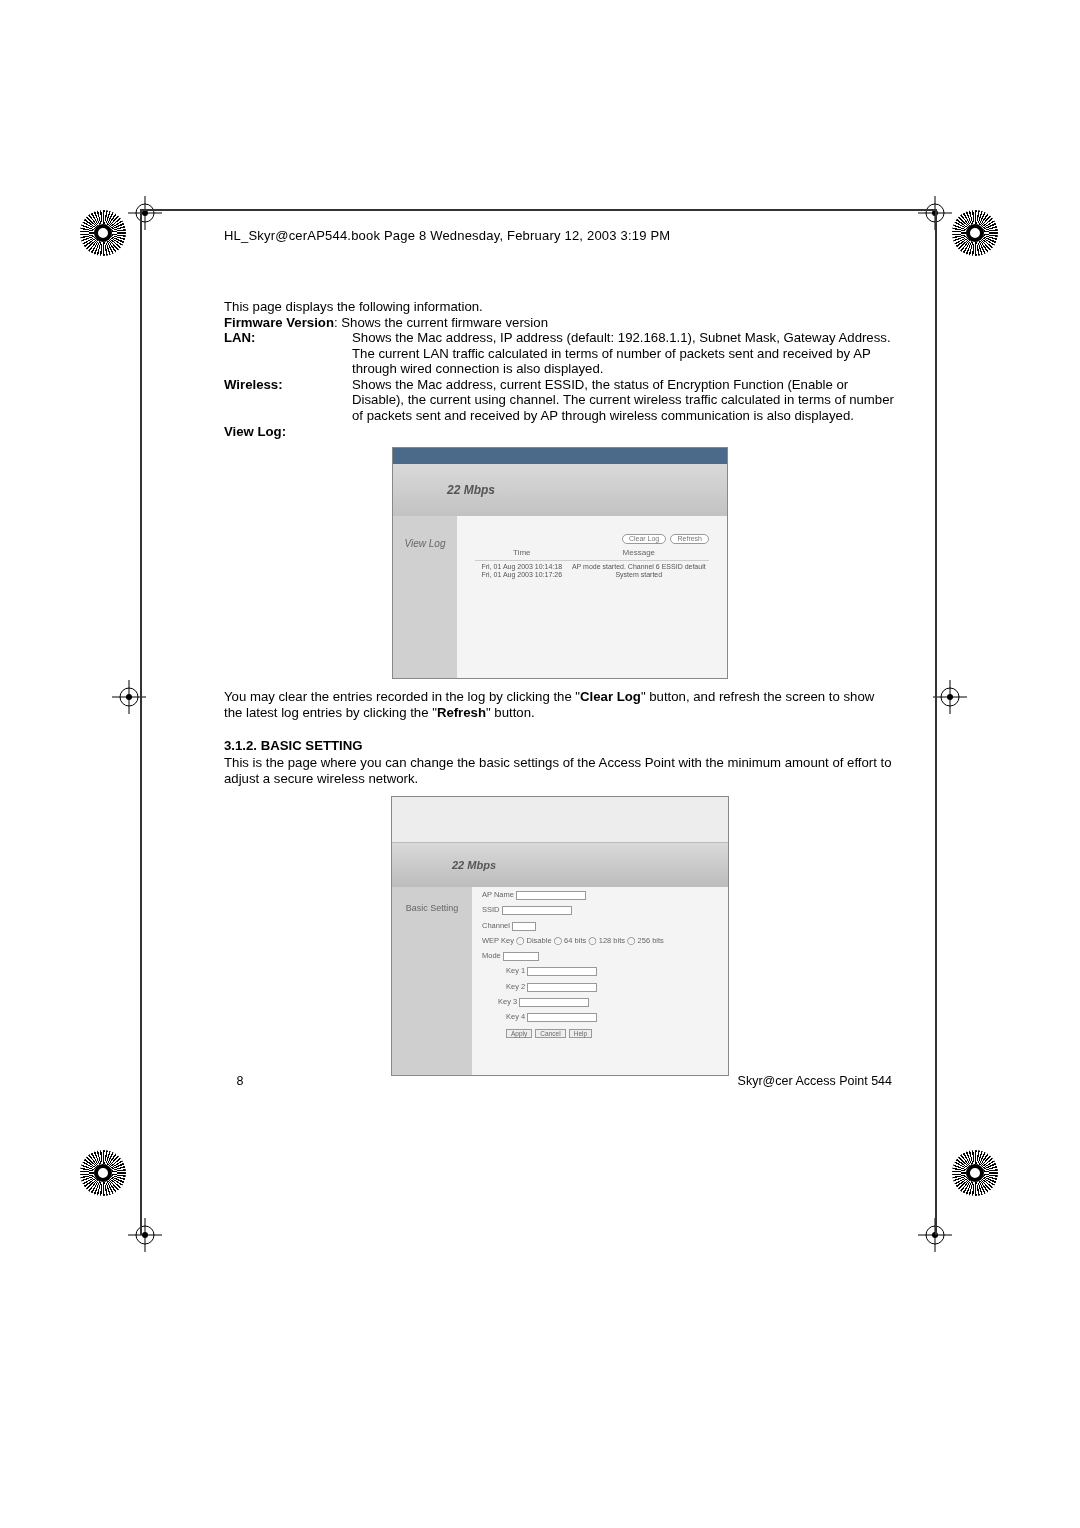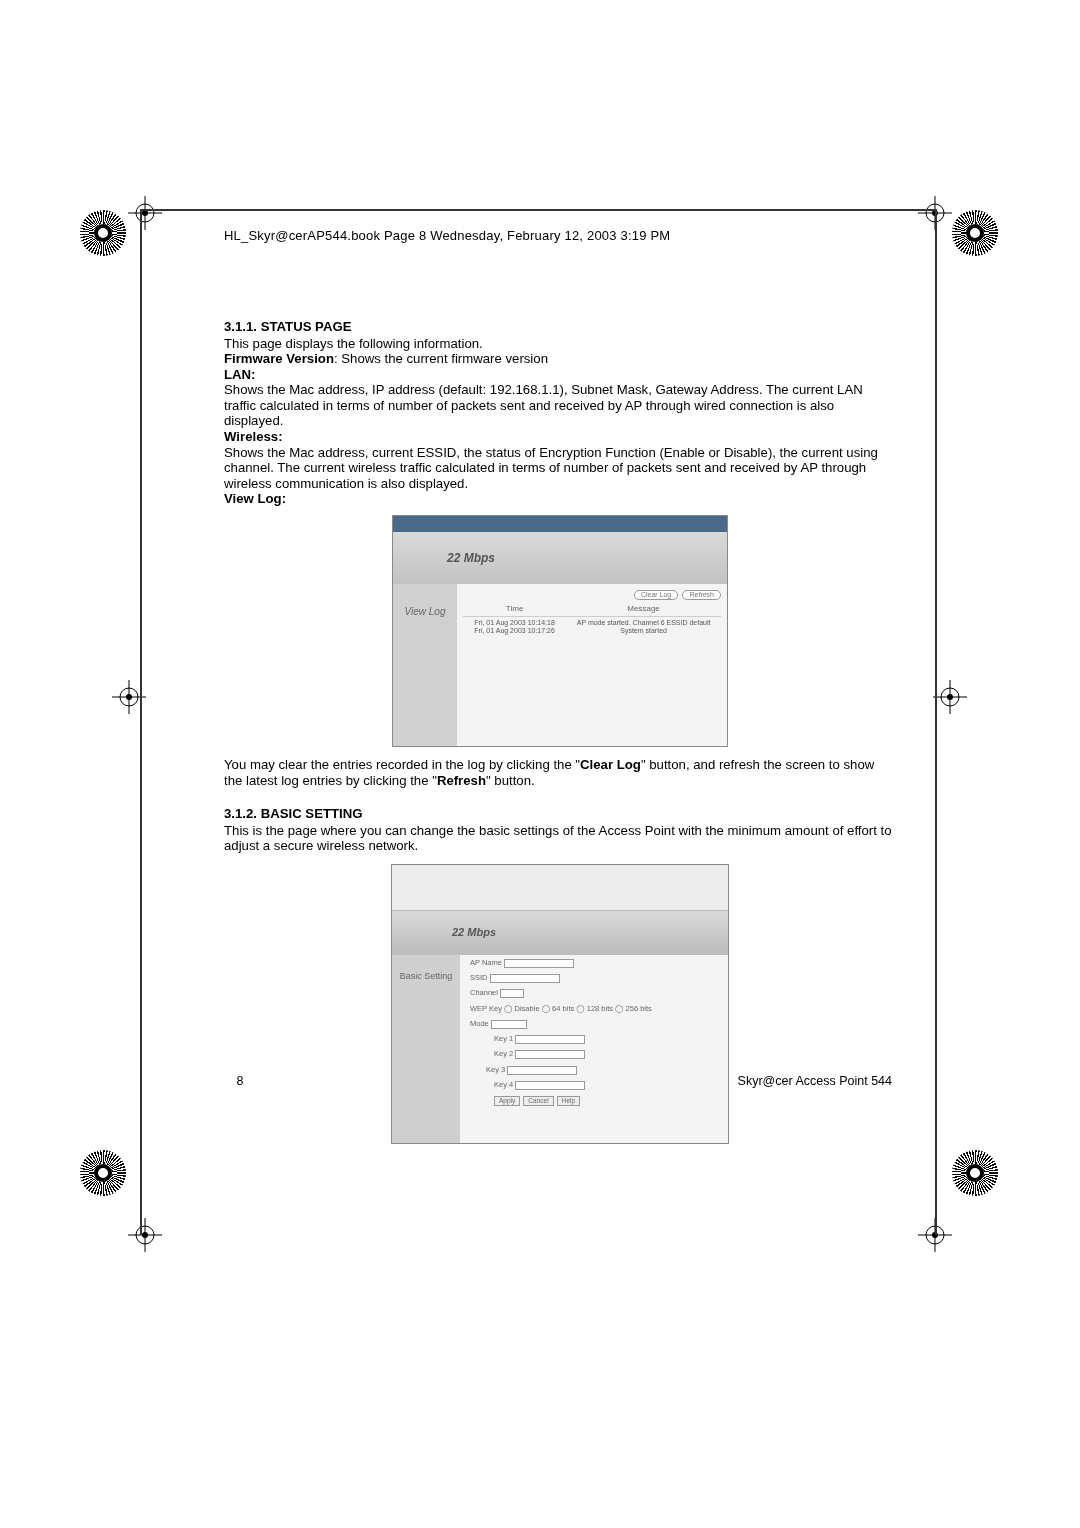--- a/index.html
+++ b/index.html
@@ -45,21 +45,21 @@
   .reg-wheel::after {
     content: '';
     width: 18px; height: 18px; border-radius: 50%;
     background: #fff;
     box-shadow: inset 0 0 0 4px #000;
   }
 
   .header-src {
     font-size: 13px;
     margin-left: 44px;
-    margin-bottom: 76px;
+    margin-bottom: 56px;
     letter-spacing: 0.2px;
   }
   .lang {
     font-size: 15px;
     font-weight: bold;
     margin-left: 44px;
     margin-bottom: 22px;
     letter-spacing: 0.4px;
   }
   .content {
@@ -69,21 +69,20 @@
     line-height: 1.18;
   }
   .section-title {
     font-weight: bold;
     margin-bottom: 1px;
   }
   .para { margin-bottom: 0; }
   .def-row {
     display: flex;
     align-items: flex-start;
-    flex-direction: column;
   }
   .def-label {
     width: 128px;
     flex-shrink: 0;
     font-weight: bold;
   }
   .def-body {
     flex: 1;
   }
   .bold { font-weight: bold; }
@@ -94,39 +93,39 @@
     background: #e2e2e2;
     border: 1px solid #888;
     margin: 8px auto 10px auto;
     display: flex;
     flex-direction: column;
   }
   .sp-titlebar { height: 16px; background: #4b6a8a; }
   .sp-banner { height: 52px; background: linear-gradient(#d9d9d9,#c2c2c2); display:flex; align-items:center; padding-left:54px; font-style:italic; font-weight:bold; font-size:12px; color:#555;}
   .sp-body { flex:1; display:flex; }
   .sp-side { width:64px; background:#d0d0d0; display:flex; align-items:flex-start; justify-content:center; padding-top:22px; font-size:10px; color:#666; font-style:italic;}
-  .sp-main { flex:1; background:#f4f4f4; padding:6px; font-size:8px; color:#777;}
+  .sp-main { flex:1; background:#f4f4f4; padding:18px; font-size:8px; color:#777;}
   .sp-btns { text-align:right; margin-bottom:4px;}
   .sp-btn { display:inline-block; border:1px solid #999; border-radius:6px; padding:0 6px; font-size:7px; background:#fff; margin-left:2px;}
   .sp-cols { display:flex; font-size:8px; color:#666; border-bottom:1px solid #ccc; padding-bottom:2px; margin-bottom:2px;}
   .sp-col1{ width:40%; text-align:center;} .sp-col2{flex:1; text-align:center;}
   .sp-row { display:flex; font-size:7px; color:#555;}
 
   .screenshot-placeholder2 {
     width: 338px;
     height: 280px;
     background: #e6e6e6;
     border: 1px solid #888;
     margin: 10px auto 0 auto;
     display:flex; flex-direction:column;
   }
   .sp2-chrome { height:46px; background:#ededed; border-bottom:1px solid #bbb;}
   .sp2-banner { height:44px; background:linear-gradient(#d9d9d9,#bcbcbc); display:flex; align-items:center; padding-left:60px; font-style:italic; font-weight:bold; font-size:11px; color:#555;}
   .sp2-body { flex:1; display:flex;}
-  .sp2-side { width:68px; background:#cfcfcf; display:flex; align-items:flex-start; justify-content:center; padding-top:16px; font-size:9px; color:#666; text-align:center;}
+  .sp2-side { width:80px; background:#cfcfcf; display:flex; align-items:flex-start; justify-content:center; padding-top:16px; font-size:9px; color:#666; text-align:center;}
   .sp2-main { flex:1; background:#f4f4f4; padding:4px 10px; font-size:7.5px; color:#666;}
   .sp2-field { margin-bottom:6px;}
   .sp2-input { display:inline-block; border:1px solid #999; background:#fff; width:70px; height:9px; vertical-align:middle;}
   .sp2-btns { margin-top:6px;}
   .sp2-btn { display:inline-block; border:1px solid #999; background:#eee; padding:0 4px; font-size:6.5px; margin-right:1px;}
 
   .footer {
     position: absolute;
     top: 1074px;
     left: 184px;
@@ -209,21 +208,20 @@
 
 <div class="crop-line crop-top"></div>
 <div class="crop-line crop-left"></div>
 <div class="crop-line crop-right"></div>
 
 <div class="page">
   <div class="header-src">HL_Skyr@cerAP544.book  Page 8  Wednesday, February 12, 2003  3:19 PM</div>
 
 
   <div class="content">
-    <div class="section-title">3.1.1. STATUS PAGE</div>
     <div class="para">This page displays the following information.</div>
     <div class="para">
       <span class="bold">Firmware Version</span><span>: Shows the current firmware version</span>
     </div>
 
     <div class="def-row">
       <div class="def-label"><span>LAN</span>:</div>
       <div class="def-body">Shows the Mac address, IP address (default: 192.168.1.1), Subnet Mask, Gateway Address.  The current LAN traffic calculated in terms of number of packets sent and received by AP through wired connection is also displayed.</div>
     </div>
     <div class="def-row">

